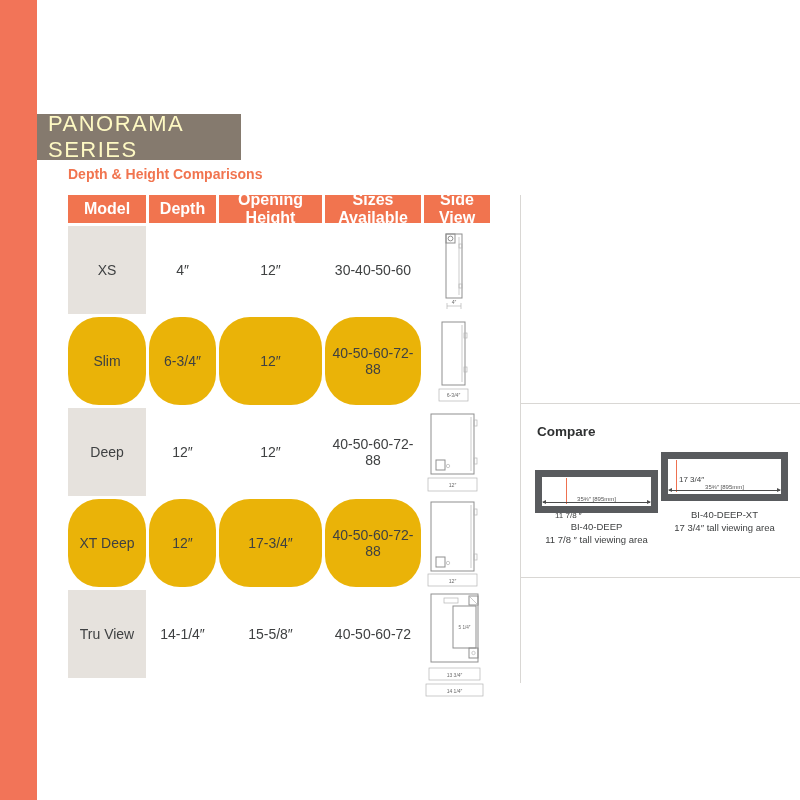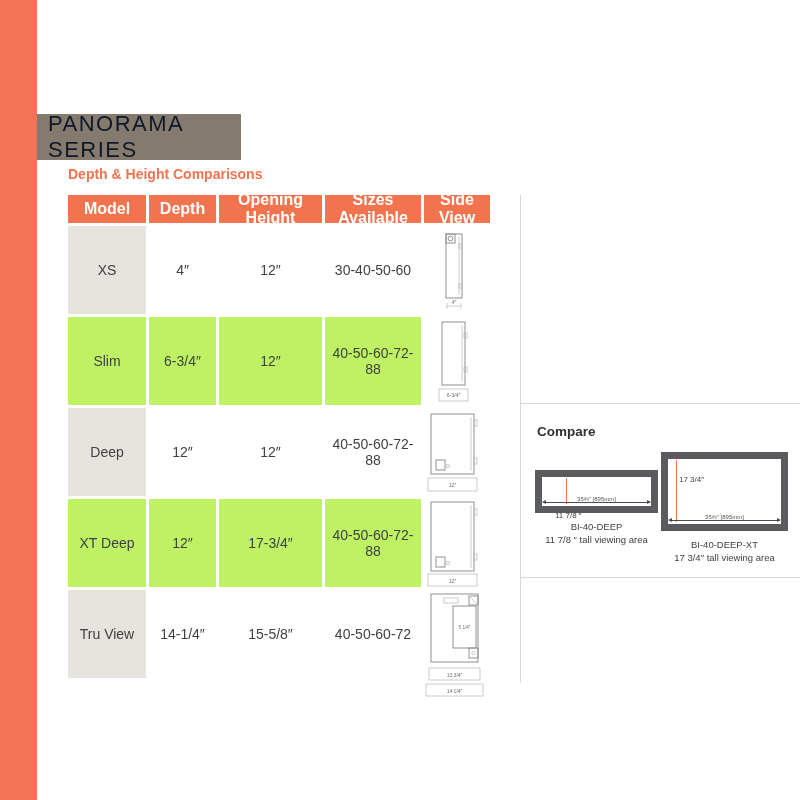--- a/index.html
+++ b/index.html
@@ -11,21 +11,21 @@
     font-family:"Liberation Sans", sans-serif;
     color:#3f4142;
     overflow:hidden;
   }
   
   .left-bar { position:absolute; left:0; top:0; width:37px; height:800px; background:#f27458; }
 
   
   .title-box {
     position:absolute; left:37px; top:114px; width:204px; height:46px;
-    background:#857a6e; color:#0f172a;
+    background:#857a6e; color:#fef9c3;
     display:flex; align-items:center; padding-left:11px;
     font-size:22px; font-weight:500; letter-spacing:1.5px;
   }
   .subtitle {
     position:absolute; left:68px; top:166px;
     color:#f1744f; font-weight:bold; font-size:14px;
   }
 
   
   .spec-table { position:absolute; left:68px; top:195px; }
@@ -33,21 +33,21 @@
   .t-cell {
     display:flex; align-items:center; justify-content:center;
     text-align:center; font-size:14px; color:#3f4142;
   }
   .c1 { width:78px; } .c2 { width:67px; } .c3 { width:103px; } .c4 { width:96px; } .c5 { width:66px; }
   .t-head .t-cell {
     background:#f1744f; color:#ffffff; font-weight:bold; font-size:16px; height:28px;
   }
   .t-body .t-cell { height:88px; background:#ffffff; }
   .t-body .t-cell.model { background:#e6e2dd; }
-  .t-body.alt .t-cell.model, .t-body.alt .t-cell.data { background:#bef264; }
+  .t-body.alt .t-cell.model, .t-body.alt .t-cell.data { background:#eab308;border-radius:31px; }
   .t-cell.sideview { background:#ffffff !important; position:relative; overflow:visible; }
   .t-cell.sideview svg { display:block; }
   svg .ln { stroke:#8f8f8f; stroke-width:1; fill:none; }
   svg .ln2 { stroke:#b5b5b5; stroke-width:0.7; fill:none; }
   svg text { fill:#6b6b6b; font-family:"Liberation Sans",sans-serif; }
 
   
   .vline { position:absolute; left:520px; top:195px; width:1px; height:488px; background:#d9d7d4; }
   .hlineA { position:absolute; left:521px; top:403px; width:279px; height:1px; background:#d9d7d4; }
   .hlineB { position:absolute; left:521px; top:577px; width:279px; height:1px; background:#d9d7d4; }
@@ -55,21 +55,21 @@
   
   .compare-heading {
     position:absolute; left:537px; top:424px;
     font-size:13.5px; font-weight:bold; color:#2f3132;
   }
   .unit { position:absolute; }
   .unit-left  { left:535px; top:470px; width:123px; }
   .unit-right { left:661px; top:452px; width:127px; }
   .frame { position:relative; width:100%; background:#595b5e; }
   .unit-left  .frame { height:43px; }
-  .unit-right .frame { height:79px; }
+  .unit-right .frame { height:49px; }
   .opening { position:absolute; left:7px; right:7px; top:7px; bottom:7px; background:#ffffff; }
   .h-mark { position:absolute; top:1px; bottom:2px; width:1px; background:#ee7150; }
   .unit-left  .h-mark { left:24px; }
   .unit-right .h-mark { left:8px; }
   .vh-label { position:absolute; font-size:8px; color:#3f4142; white-space:nowrap; }
   .unit-left  .vh-label { left:13px; top:5px;margin-top:29px; }
   .unit-right .vh-label { left:11px; top:16px; }
   .dim-text {
     position:absolute; left:0; right:0; bottom:4px;
     text-align:center; font-size:6px; color:#555; white-space:nowrap;

